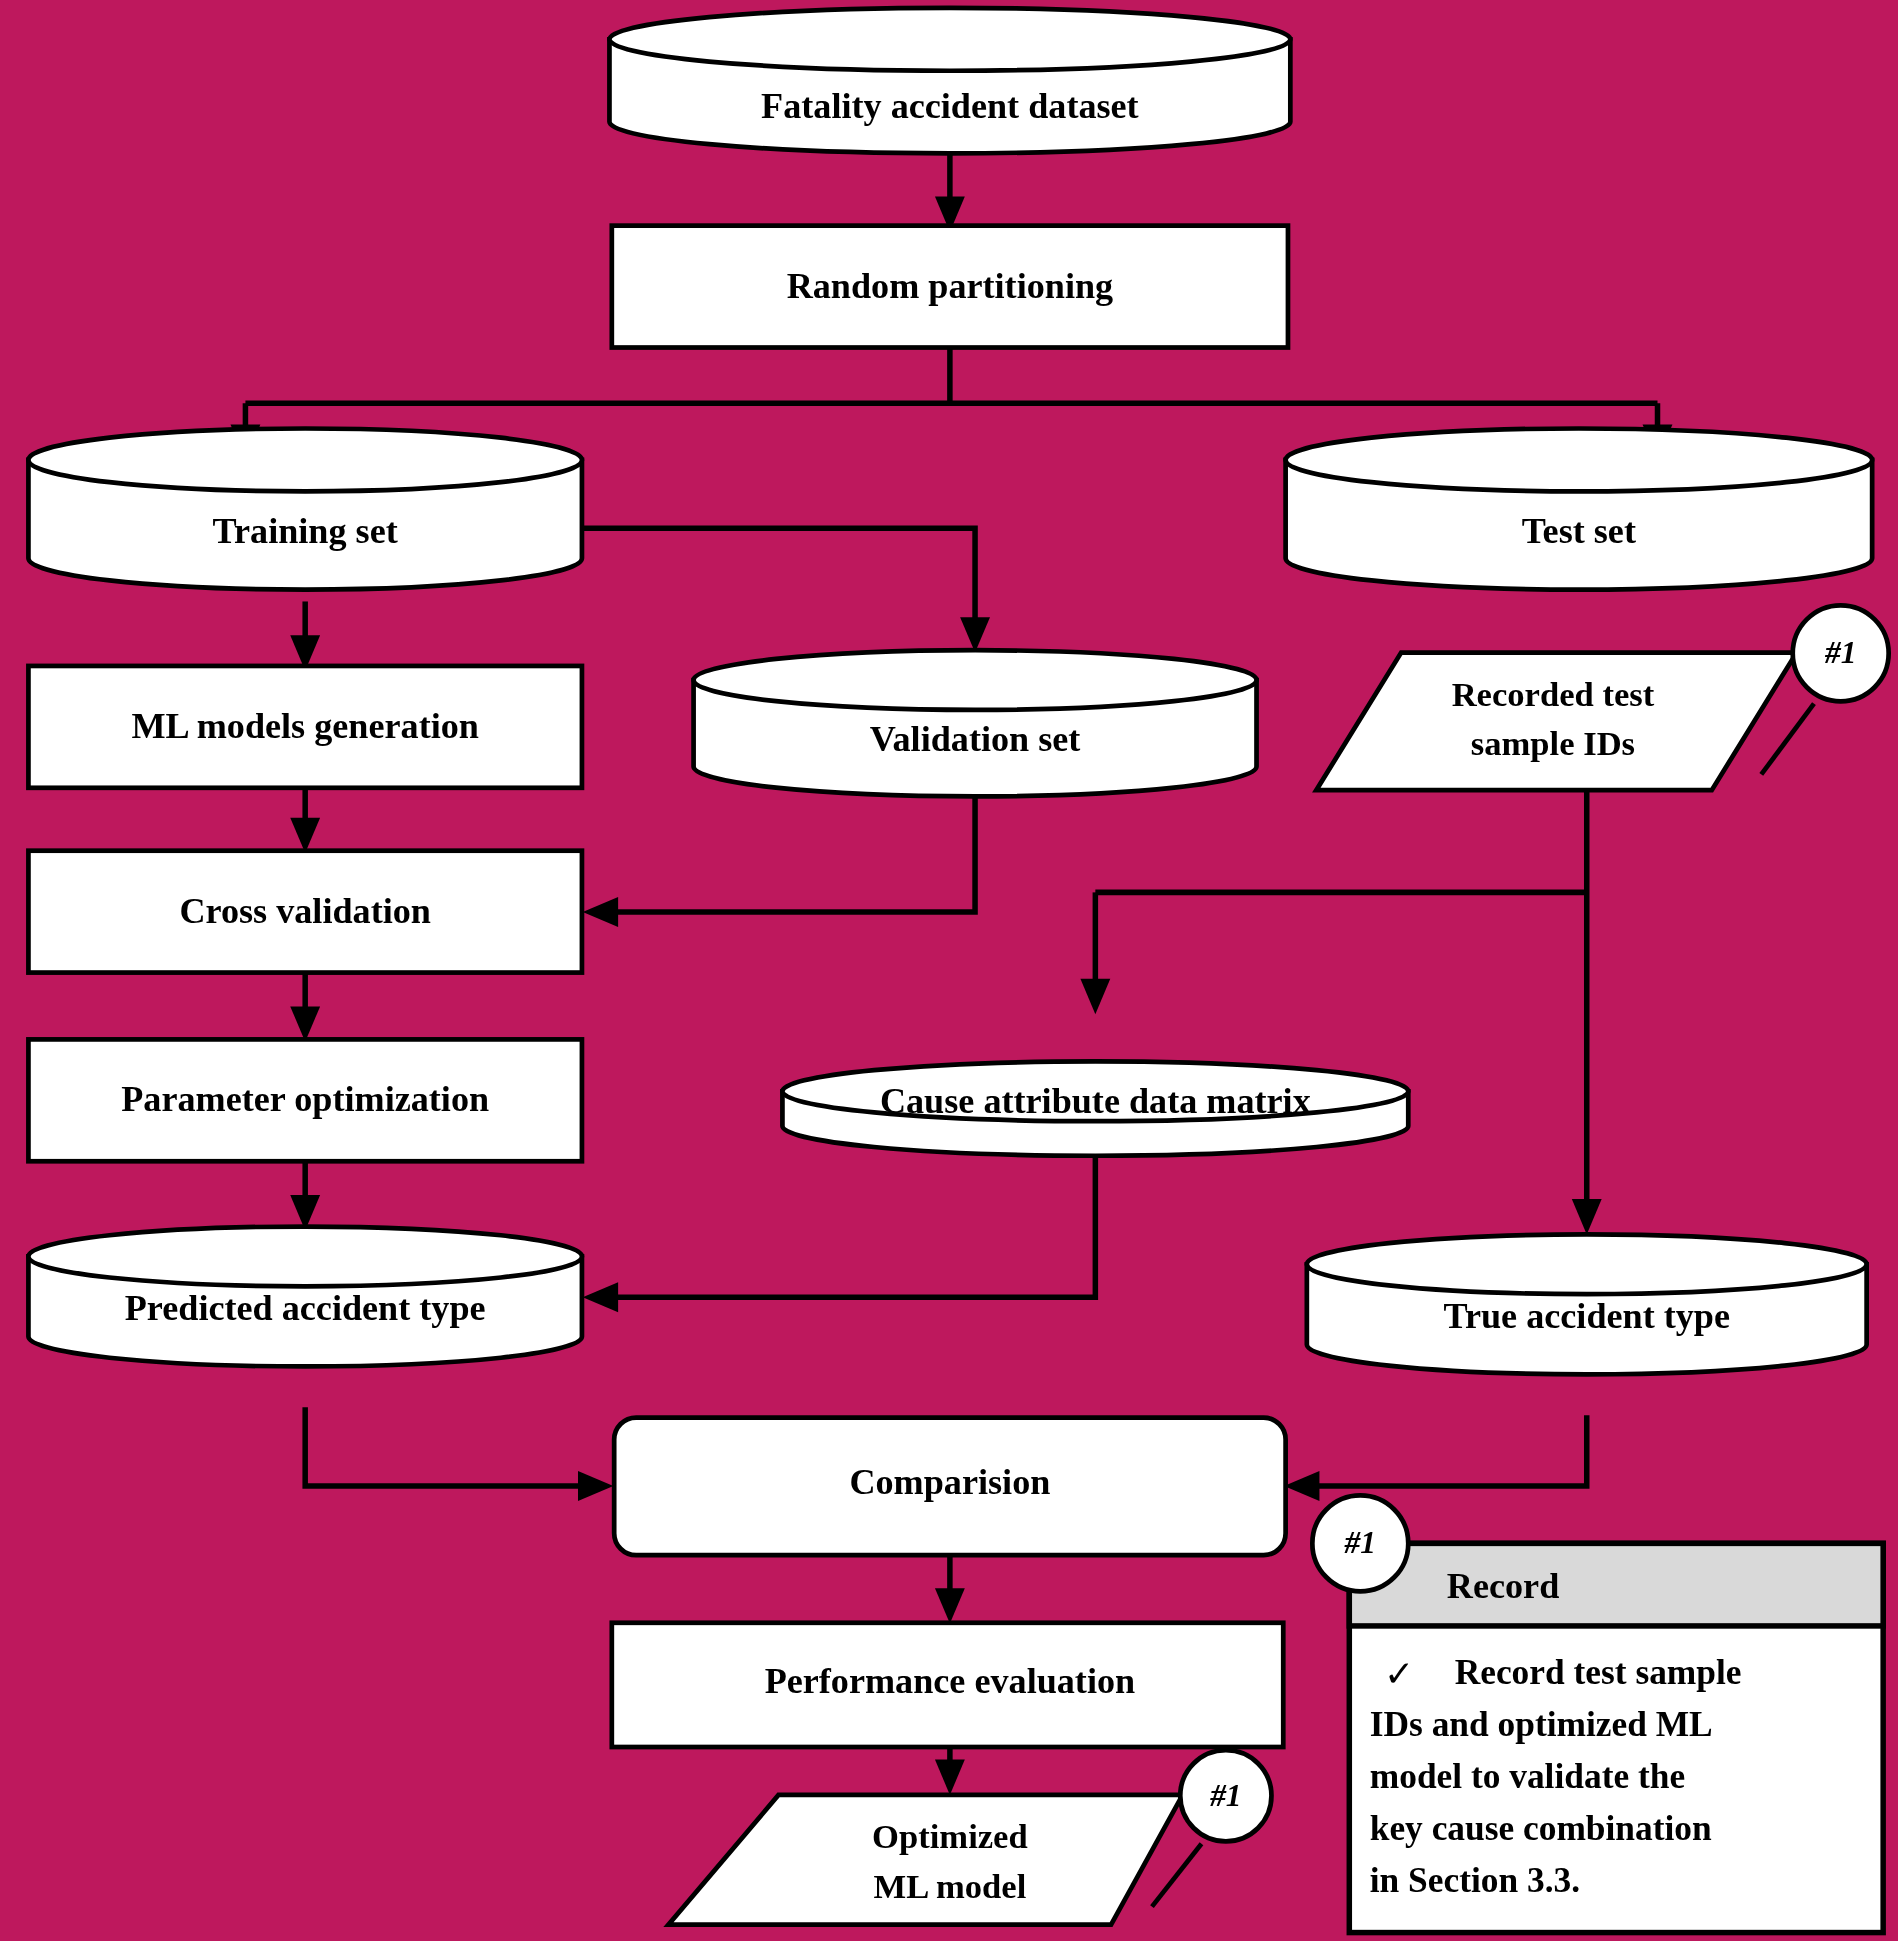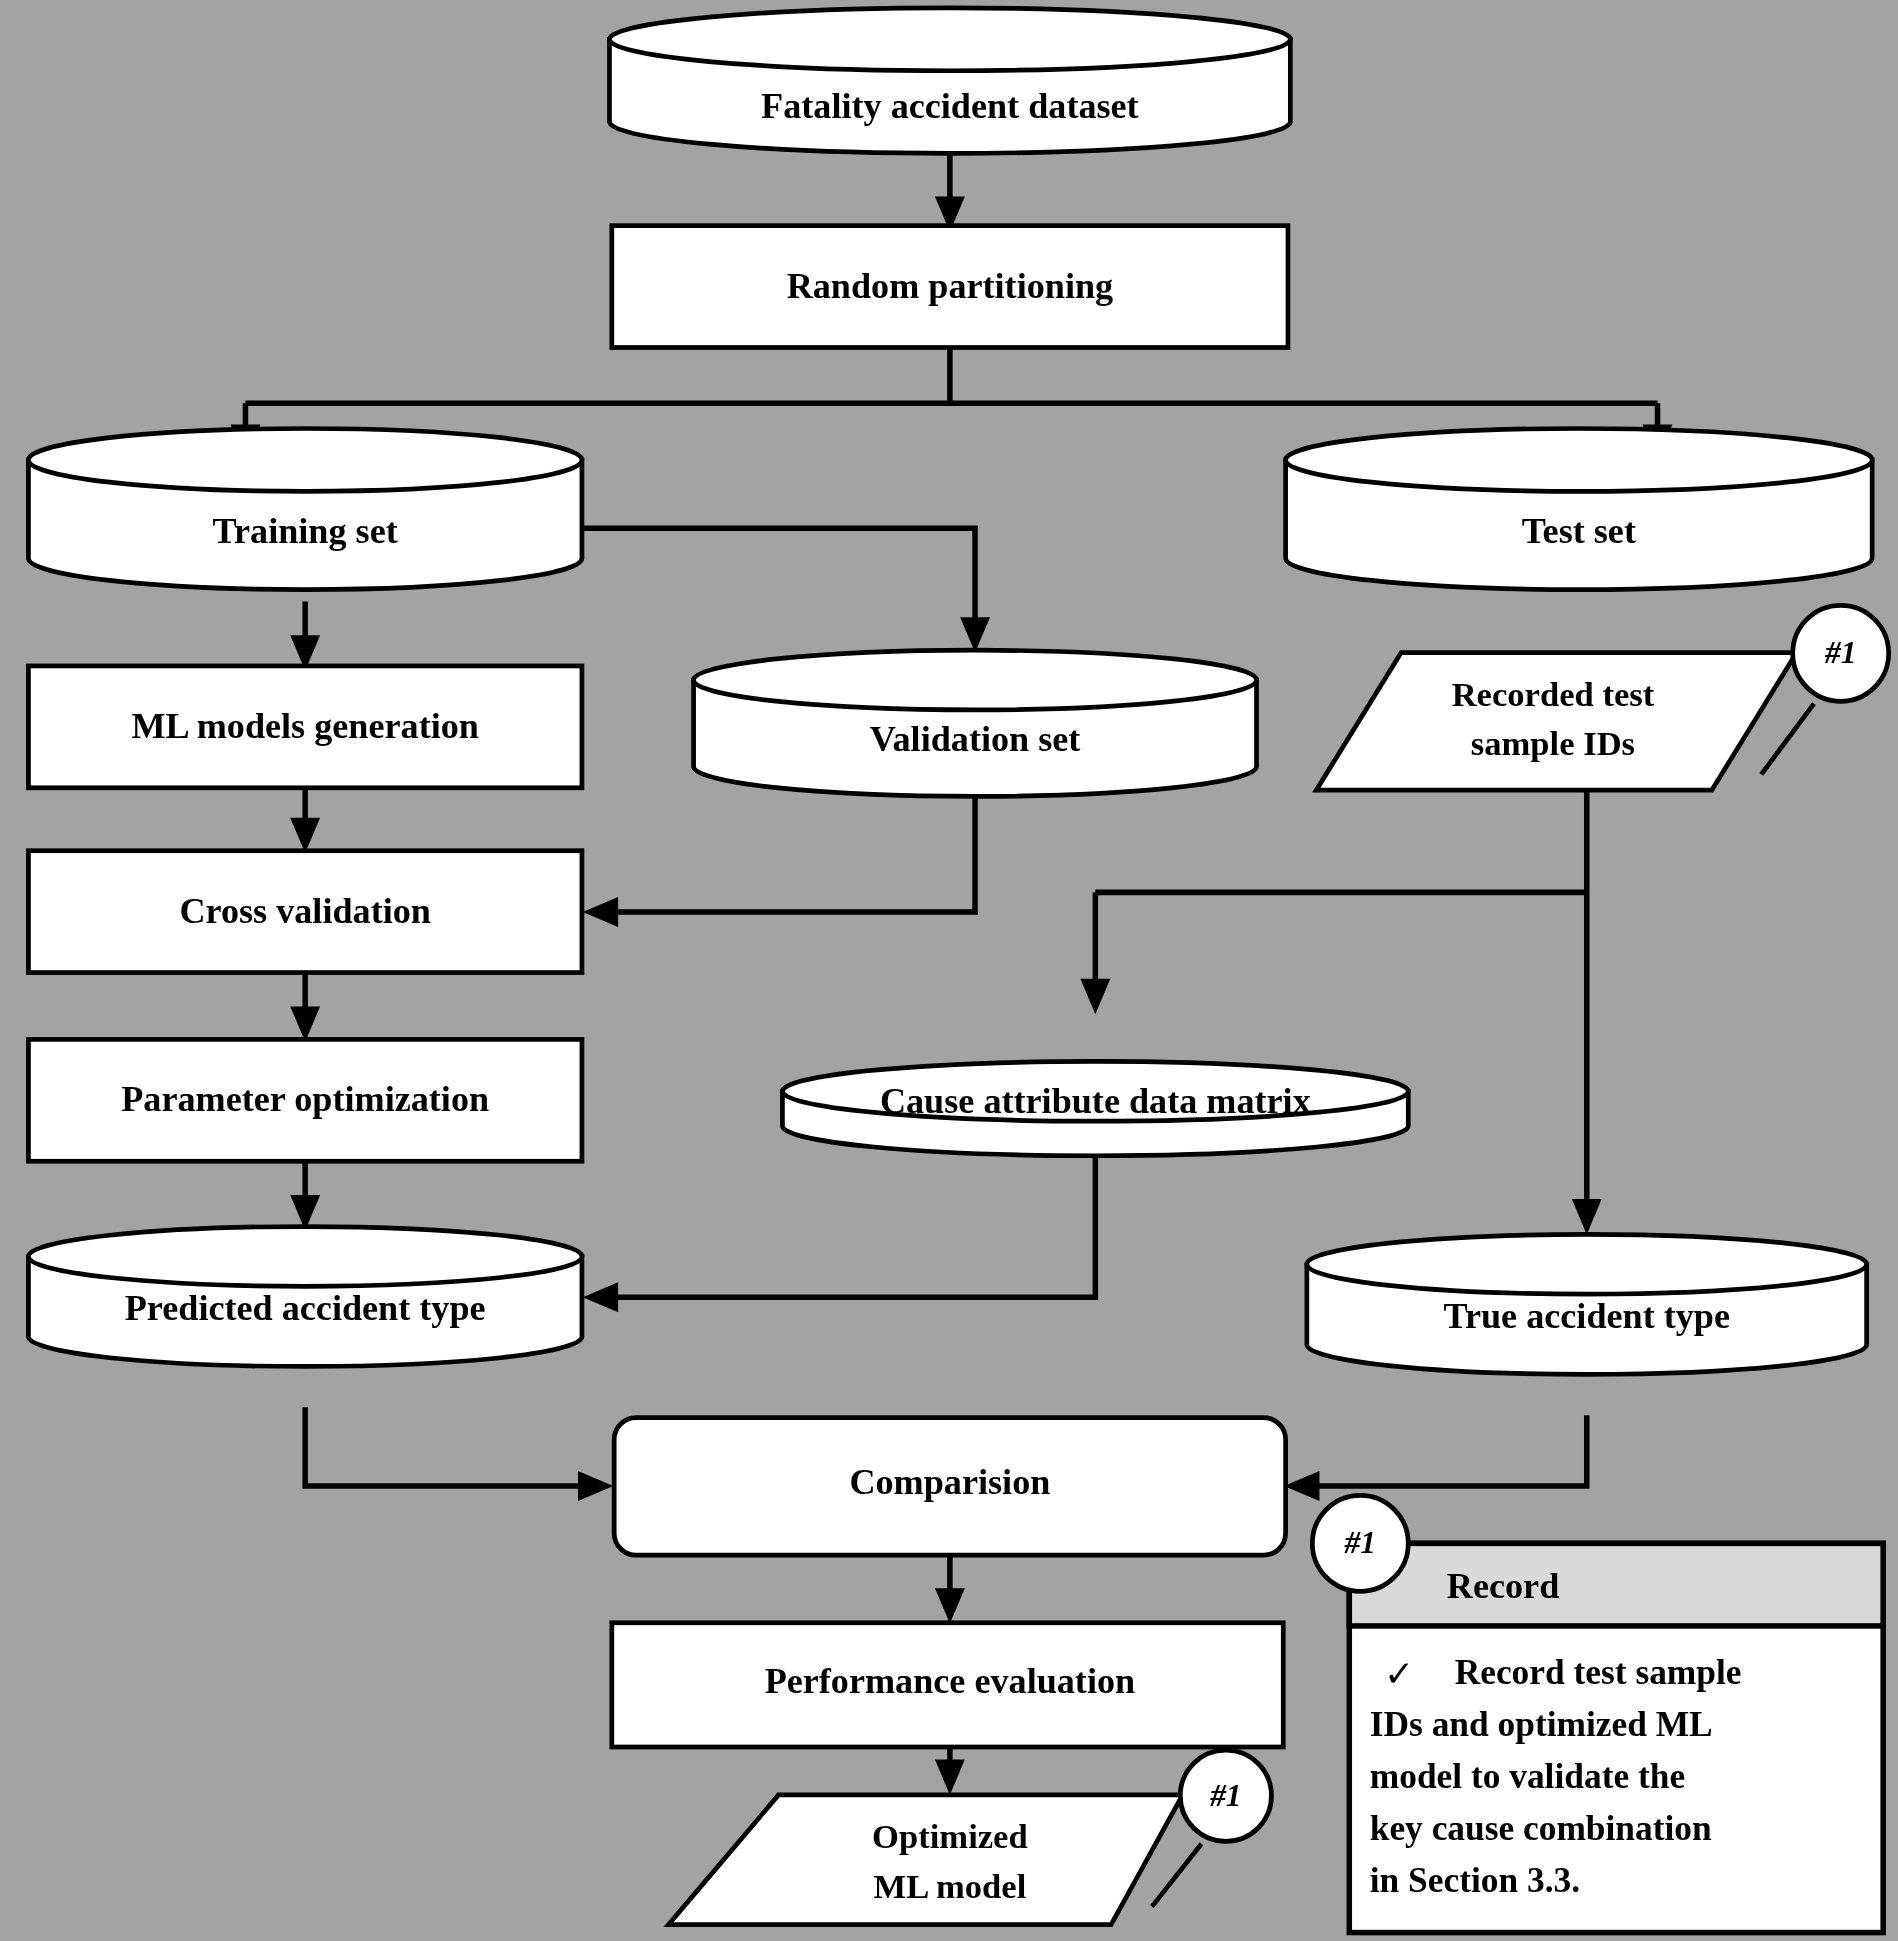--- a/index.html
+++ b/index.html
@@ -4,21 +4,21 @@
 <style>
   html, body {
     margin: 0;
     padding: 0;
     background: #ffffff;
   }
   #canvas-wrap {
     position: relative;
     width: 1899px;
     height: 1942px;
-    background: #a3a3a3;
+    background: #be185d;
     overflow: hidden;
   }
   svg#flow {
     display: block;
     width: 1899px;
     height: 1942px;
   }
   .shape-line {
     fill: #ffffff;
     stroke: #000000;

